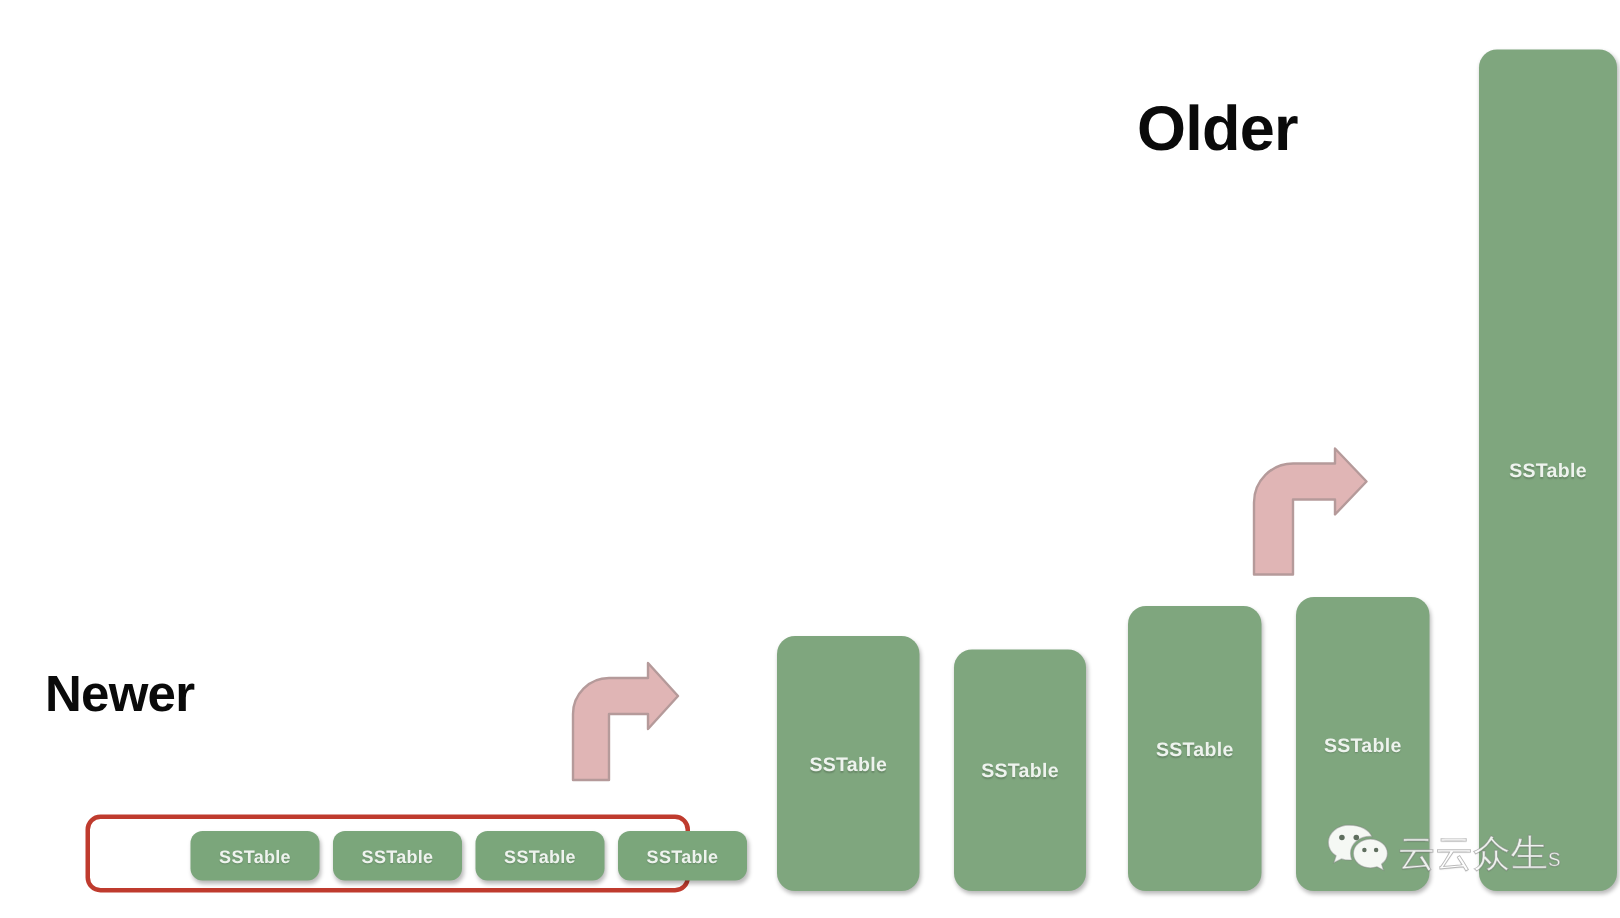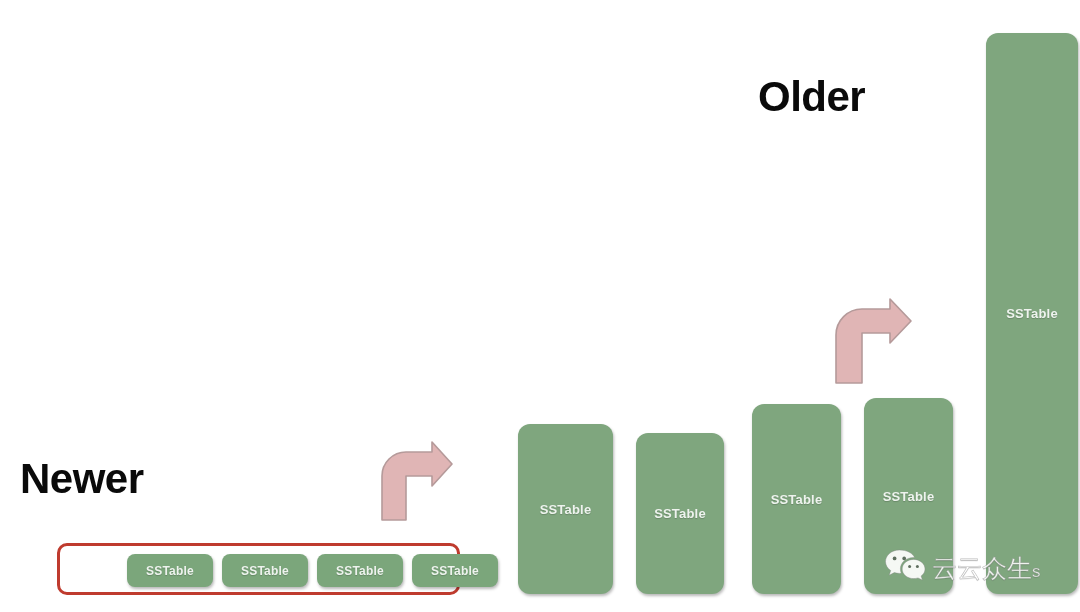--- a/index.html
+++ b/index.html
@@ -58,23 +58,22 @@
     background: transparent;
   }
 
   
   .caption {
     position: absolute;
     color: #0a0a0a;
     font-family: "Liberation Sans", sans-serif;
     font-weight: bold;
     white-space: nowrap;
-    margin-top: 11px;
   }
-  #label-newer { left: 20px;  top: 444px; font-size: 42px; letter-spacing: -0.5px; }
+  #label-newer { left: 30px;  top: 444px; font-size: 34px; letter-spacing: -0.5px; }
   #label-older { left: 758px; top: 62px;  font-size: 42px; letter-spacing: -0.5px; }
 
   
   .arrow {
     position: absolute;
   }
   .arrow svg { display: block; overflow: visible; }
 
   
   #watermark {

